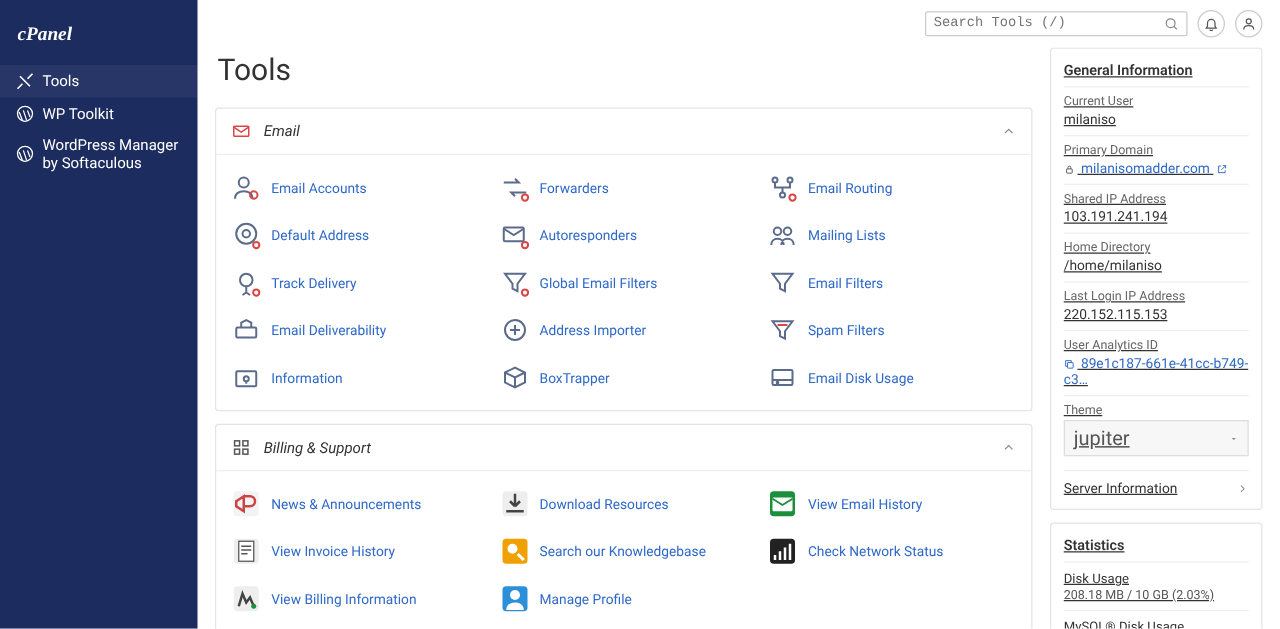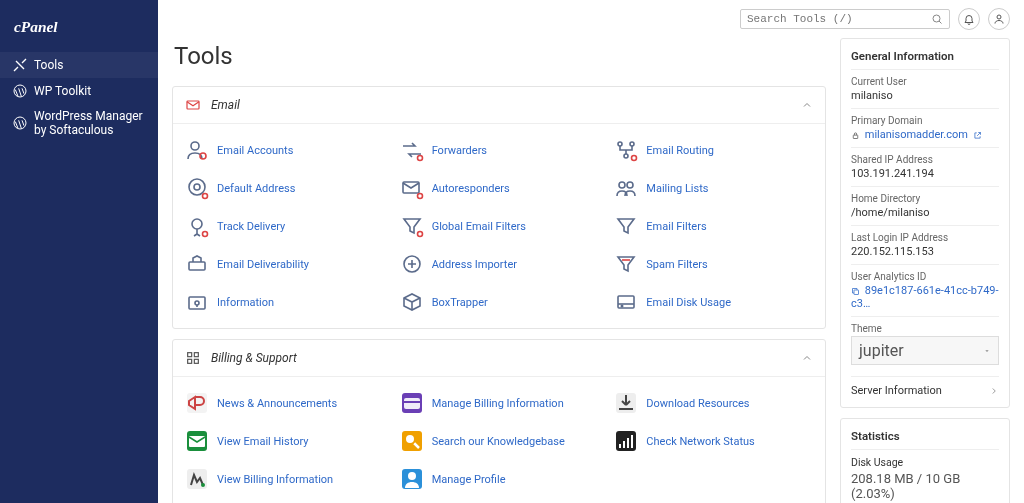--- a/index.html
+++ b/index.html
@@ -21,33 +21,33 @@
 .card { border: 1px solid #e4e4e4; border-radius: 3px; }
 .card-header { display: flex; align-items: center; padding: 10px 12px; border-bottom: 1px solid #eee; gap: 10px; }
 .card-header .hicon { width: 16px; height: 16px; }
 .card-header .title { font-size: 12px; color: #333; flex: 1; font-style: italic; }
 .card-header .chev { color: #888; cursor: pointer; }
 .card-body { padding: 10px 6px; display: grid; grid-template-columns: repeat(4, 1fr); gap: 6px 4px; }
 .tool-item { display: flex; align-items: center; gap: 8px; padding: 4px 6px; cursor: pointer; }
 .tool-icon { width: 24px; height: 24px; flex-shrink: 0; display: flex; align-items: center; justify-content: center; }
 .tool-label { font-size: 11px; color: #2f69c8; }
 .right { width: 170px; display: flex; flex-direction: column; gap: 10px; }
-.panel { border: 1px solid #e4e4e4; border-radius: 3px; padding: 10px; }
+.panel { border: 1px solid #e4e4e4; border-radius: 3px; padding: 10px; text-decoration: underline; }
 .panel-title { font-weight: 600; font-size: 11.5px; margin-bottom: 6px; color: #333; }
 .info-block { border-top: 1px solid #eee; padding: 6px 0; }
 .info-block:first-of-type { border-top: none; }
 .info-label { font-size: 10px; color: #666; margin-bottom: 2px; }
 .info-value { font-size: 11px; color: #333; word-break: break-all; }
 .info-value.link { color: #2f69c8; }
 .theme-select { display: flex; align-items: center; justify-content: space-between; border: 1px solid #ddd; background: #f7f7f7; padding: 4px 7px; font-size: 16px; color: #555; cursor: pointer; margin-top: 2px; }
 .server-info { display: flex; align-items: center; justify-content: space-between; padding: 7px 0 0; border-top: 1px solid #eee; font-size: 11px; color: #333; cursor: pointer; margin-top: 5px; }
 .stat-block { border-top: 1px solid #eee; padding: 6px 0; }
 .stat-block:first-of-type { border-top: none; }
 .stat-label { font-size: 10.5px; color: #333; margin-bottom: 2px; }
-.stat-value { font-size: 13px; color: #555; }
+.stat-value { font-size: 10px; color: #555; }
 svg { display: block; }
 </style>
 </head>
 <body>
 
 <div class="sidebar">
   <div class="logo">
     <svg viewBox="0 0 100 30">
         <text x="0" y="22" font-size="22" font-style="italic" font-weight="700" fill="#fff">cPanel</text>
       </svg>
@@ -324,45 +324,45 @@
                 <svg viewBox="0 0 24 24" width="24" height="24">
                   <rect x="2" y="2" width="20" height="20" rx="3" fill="#f3f3f3"></rect>
                   <path d="M4 10l6-4v12l-6-4zM10 6h5a4 4 0 010 8h-5" fill="none" stroke="#c44" stroke-width="2"></path>
                 </svg>
               </span>
               <span class="tool-label">News &amp; Announcements</span>
             </div>
             <div class="tool-item">
               <span class="tool-icon">
                 <svg viewBox="0 0 24 24" width="24" height="24">
-                  <rect x="2" y="2" width="20" height="20" rx="3" fill="#6a3fb5"></rect>
-                  <rect x="4" y="7" width="16" height="11" rx="2" fill="#fff" opacity="0.9"></rect>
-                  <rect x="4" y="10" width="16" height="2" fill="#6a3fb5"></rect>
-                </svg>
-              </span>
-              <span class="tool-label">Manage Billing Information</span>
-            </div>
-            <div class="tool-item">
-              <span class="tool-icon">
-                <svg viewBox="0 0 24 24" width="24" height="24">
                   <rect x="2" y="2" width="20" height="20" rx="3" fill="#eee"></rect>
                   <path d="M12 4v10m0 0l-4-4m4 4l4-4M5 18h14" fill="none" stroke="#444" stroke-width="2"></path>
                 </svg>
               </span>
               <span class="tool-label">Download Resources</span>
             </div>
             <div class="tool-item">
               <span class="tool-icon">
                 <svg viewBox="0 0 24 24" width="24" height="24">
                   <rect x="2" y="2" width="20" height="20" rx="3" fill="#1a8f3c"></rect>
                   <rect x="4" y="7" width="16" height="11" rx="1" fill="#fff"></rect>
                   <path d="M4 8l8 5 8-5" fill="none" stroke="#1a8f3c" stroke-width="1.5"></path>
                 </svg>
               </span>
               <span class="tool-label">View Email History</span>
+            </div>
+            <div class="tool-item">
+              <span class="tool-icon">
+                <svg viewBox="0 0 24 24" width="24" height="24">
+                  <rect x="2" y="2" width="20" height="20" rx="3" fill="#eee"></rect>
+                  <rect x="6" y="4" width="12" height="16" fill="#fff" stroke="#555"></rect>
+                  <path d="M8 8h8M8 11h8M8 14h5" stroke="#555" stroke-width="1.2"></path>
+                </svg>
+              </span>
+              <span class="tool-label">View Invoice History</span>
             </div>
             <div class="tool-item">
               <span class="tool-icon">
                 <svg viewBox="0 0 24 24" width="24" height="24">
                   <rect x="2" y="2" width="20" height="20" rx="3" fill="#f0a000"></rect>
                   <circle cx="10" cy="10" r="5" fill="#fff"></circle>
                   <path d="M14 14l5 5" stroke="#fff" stroke-width="2.5"></path>
                   <circle cx="10" cy="10" r="5" fill="none" stroke="#f0a000" stroke-width="2"></circle>
                 </svg>
               </span>

